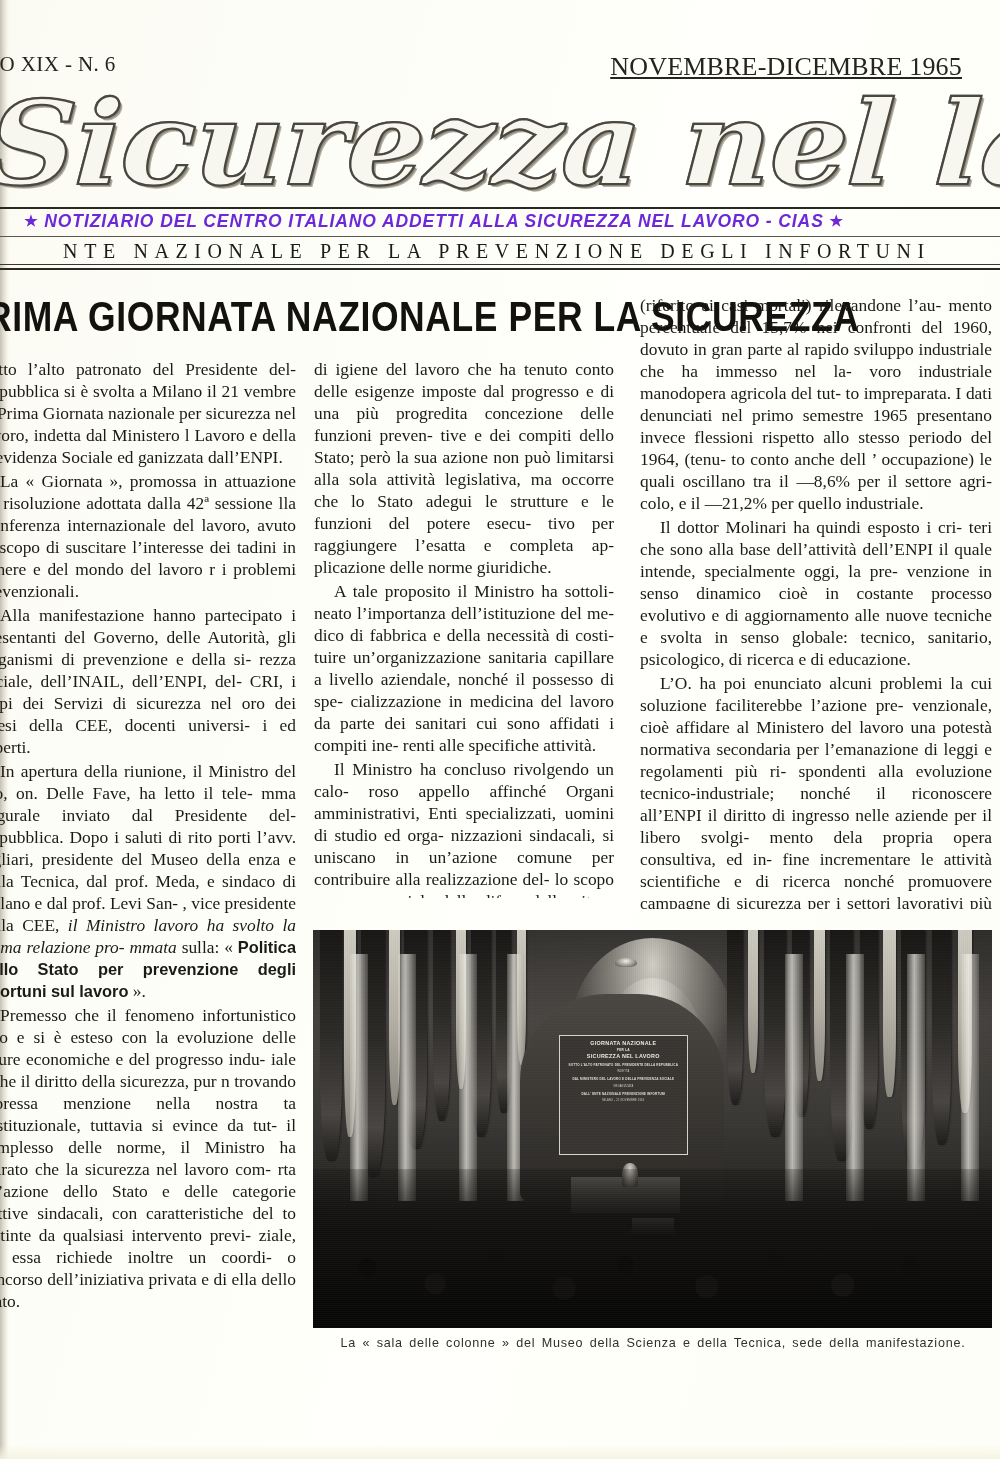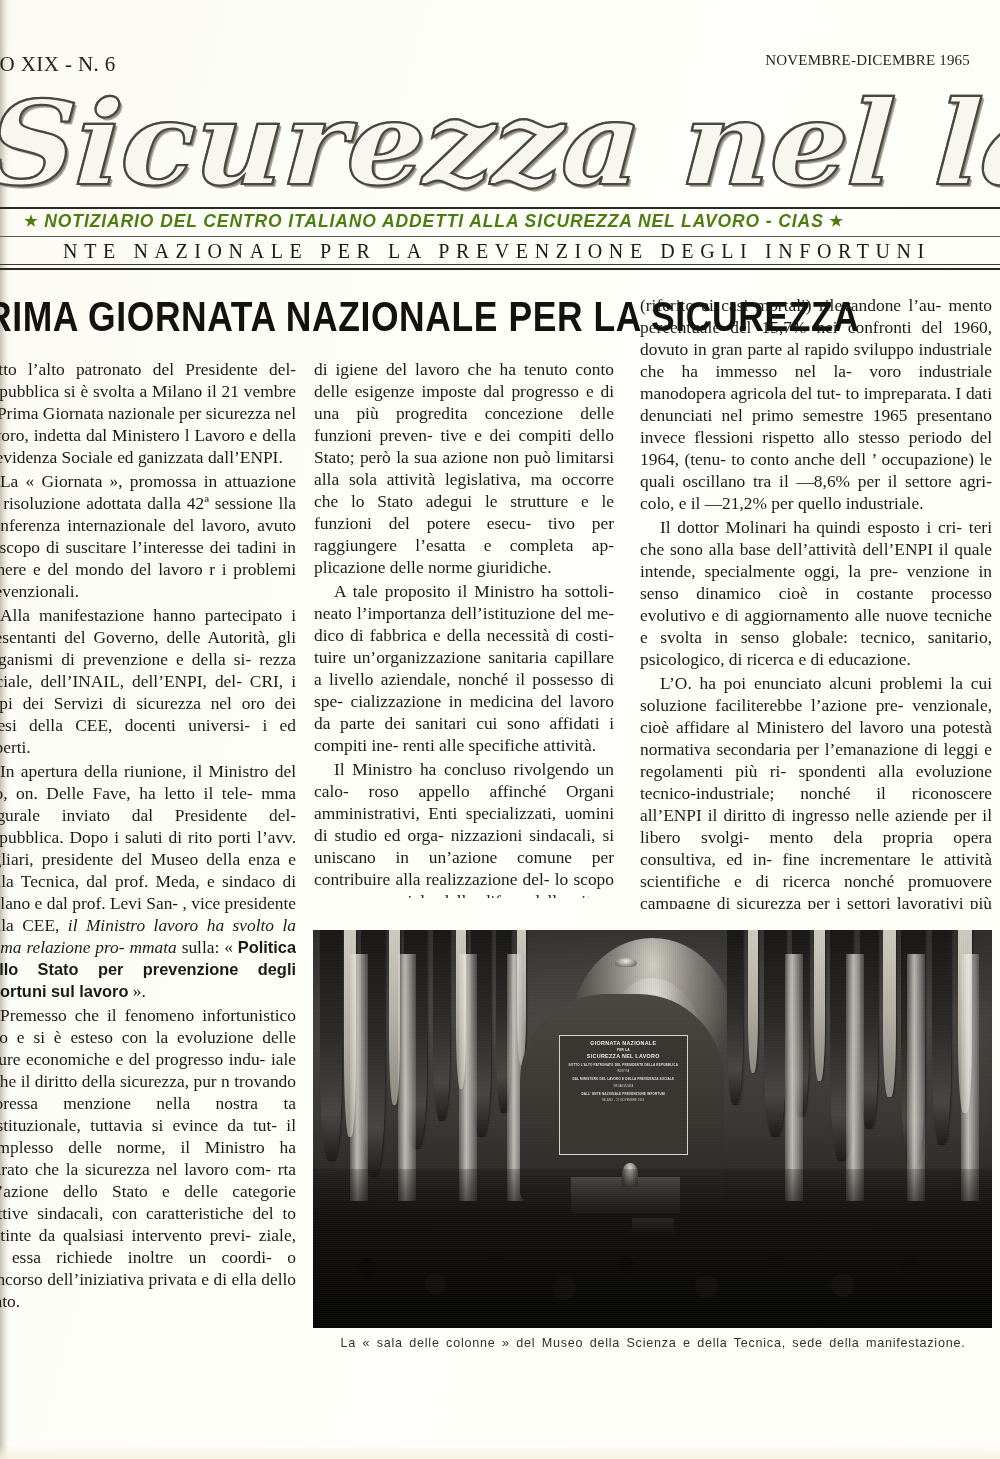--- a/index.html
+++ b/index.html
@@ -39,24 +39,25 @@
   .issue-bar {
     position: absolute; left: 0; top: 52px; width: 1000px; height: 30px;
   }
   .issue-left {
     position: absolute; left: -16px; top: 0;
     font-size: 21px; letter-spacing: .4px;
     font-family: "Liberation Serif", serif;
     color: #26241f;
   }
   .issue-right {
-    position: absolute; right: 30px; top: 0;
-    font-size: 15px; letter-spacing: .2px;
+    position: absolute; right: 38px; top: 0;
+    font-size: 26px; letter-spacing: .2px;
     font-family: "Liberation Serif", serif;
     color: #26241f;
+    text-decoration: underline;
   }
 
   
   .masthead {
     position: absolute; left: -12px; top: 84px;
     width: 1020px; height: 118px;
     overflow: hidden;
   }
   .masthead-title {
     font-family: "DejaVu Serif", serif;
@@ -87,21 +88,21 @@
   .rule-d { top: 268px; height: 2px; background:#2a2823; }
 
   .sub-cias {
     position: absolute; left: 0; top: 211px; width: 848px;
     text-align: center;
     font-family: "Liberation Sans", sans-serif;
     font-style: italic;
     font-weight: 700;
     font-size: 17.5px;
     letter-spacing: .9px;
-    color: #4d7c0f;
+    color: #6d28d9;
     white-space: nowrap;
     padding-left: 20px;
   }
   .sub-cias .star { font-style: normal; font-size: 15px; vertical-align: 1px; }
 
   .sub-ente {
     position: absolute; left: -18px; top: 240px; width: 1030px;
     text-align: center;
     font-family: "Liberation Serif", serif;
     font-size: 20px;

